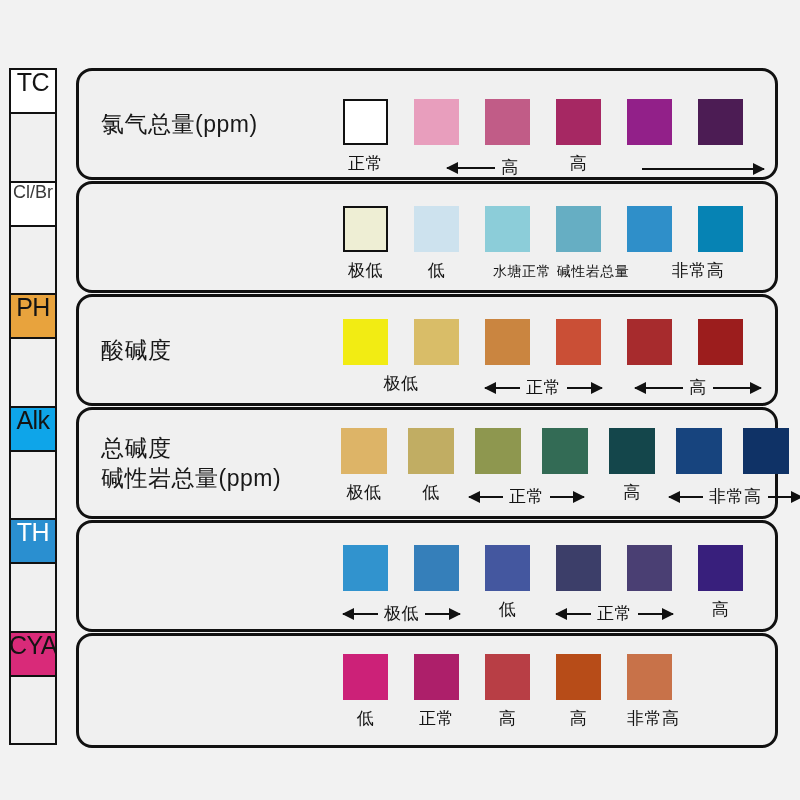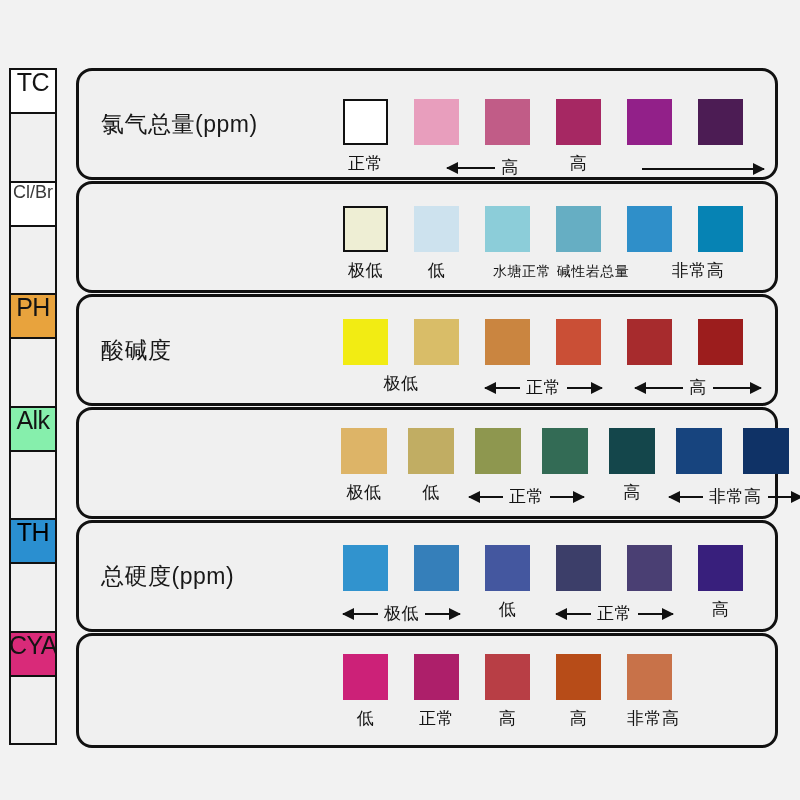--- a/index.html
+++ b/index.html
@@ -166,26 +166,26 @@
       </div>
       <div class="strip-pad blank" style="background: rgb(240, 240, 240);"></div>
       <div class="strip-pad labeled" style="background: rgb(255, 255, 255);">
         <span class="strip-pad-text small" style="color: rgb(58, 58, 58);">Cl/Br</span>
       </div>
       <div class="strip-pad blank" style="background: rgb(240, 240, 240);"></div>
       <div class="strip-pad labeled" style="background: rgb(232, 163, 61);">
         <span class="strip-pad-text" style="color: rgb(20, 20, 20);">PH</span>
       </div>
       <div class="strip-pad blank" style="background: rgb(240, 240, 240);"></div>
-      <div class="strip-pad labeled" style="background: #86efac;">
+      <div class="strip-pad labeled" style="background: #0ea5e9;">
         <span class="strip-pad-text" style="color: rgb(20, 20, 20);">Alk</span>
       </div>
       <div class="strip-pad blank" style="background: rgb(240, 240, 240);"></div>
       <div class="strip-pad labeled" style="background: rgb(42, 143, 208);">
-        <span class="strip-pad-text" style="color: #000000;">TH</span>
+        <span class="strip-pad-text" style="color: #ffffff;">TH</span>
       </div>
       <div class="strip-pad blank" style="background: rgb(240, 240, 240);"></div>
       <div class="strip-pad labeled" style="background: rgb(217, 42, 121);">
         <span class="strip-pad-text" style="color: rgb(20, 20, 20);">CYA</span>
       </div>
       <div class="strip-pad blank" style="background: rgb(240, 240, 240);"></div>
     </div>
 
   <div class="cards" id="cards">
       <div class="card" style="top: 0px; height: 112px;">
@@ -253,20 +253,22 @@
             <div class="seg-label" style="left: 548px; width: 142px;"><span class="arrow-label">
                 <span class="arrow-line left" style="width: 48px;"></span>
                 <span style="padding: 0px 4px;">高</span>
                 <span class="arrow-line right" style="width: 48px;"></span>
               </span></div>
           </div>
         </div>
       </div>
       <div class="card" style="top: 339px; height: 112px;">
         <div class="card-inner">
+          <div class="card-title">总碱度
+碱性岩总量(ppm)</div>
           <div class="swatch-row" style="left: 262px; top: 18px; gap: 21px;">
             <div class="swatch" title="#ddb467" style="width: 46px; background: rgb(221, 180, 103);"></div>
             <div class="swatch" title="#c1ad63" style="width: 46px; background: rgb(193, 173, 99);"></div>
             <div class="swatch" title="#8e974f" style="width: 46px; background: rgb(142, 151, 79);"></div>
             <div class="swatch" title="#336b55" style="width: 46px; background: rgb(51, 107, 85);"></div>
             <div class="swatch" title="#14464b" style="width: 46px; background: rgb(20, 70, 75);"></div>
             <div class="swatch" title="#17447e" style="width: 46px; background: rgb(23, 68, 126);"></div>
             <div class="swatch" title="#0f3266" style="width: 46px; background: rgb(15, 50, 102);"></div>
           </div>
           <div class="label-row" style="top: 70px;">
@@ -281,21 +283,20 @@
             <div class="seg-label" style="left: 590px; width: 113px;"><span class="arrow-label">
                 <span class="arrow-line left" style="width: 34px;"></span>
                 <span style="padding: 0px 4px;">非常高</span>
                 <span class="arrow-line right" style="width: 34px;"></span>
               </span></div>
           </div>
         </div>
       </div>
       <div class="card" style="top: 452px; height: 112px;">
         <div class="card-inner">
-          <div class="card-title">总硬度(ppm)</div>
           <div class="swatch-row" style="left: 264px; top: 22px; gap: 26px;">
             <div class="swatch" title="#3193ce" style="width: 45px; background: rgb(49, 147, 206);"></div>
             <div class="swatch" title="#357fba" style="width: 45px; background: rgb(53, 127, 186);"></div>
             <div class="swatch" title="#44579f" style="width: 45px; background: rgb(68, 87, 159);"></div>
             <div class="swatch" title="#3c3e69" style="width: 45px; background: rgb(60, 62, 105);"></div>
             <div class="swatch" title="#4a3f73" style="width: 45px; background: rgb(74, 63, 115);"></div>
             <div class="swatch" title="#381f7c" style="width: 45px; background: rgb(56, 31, 124);"></div>
           </div>
           <div class="label-row" style="top: 74px;">
             <div class="seg-label" style="left: 264px; width: 116px;"><span class="arrow-label">

